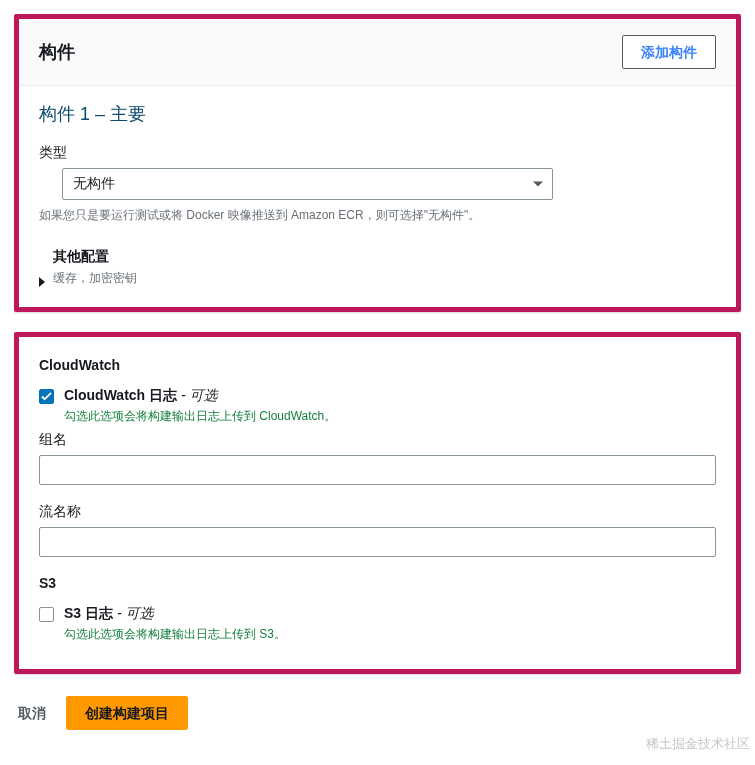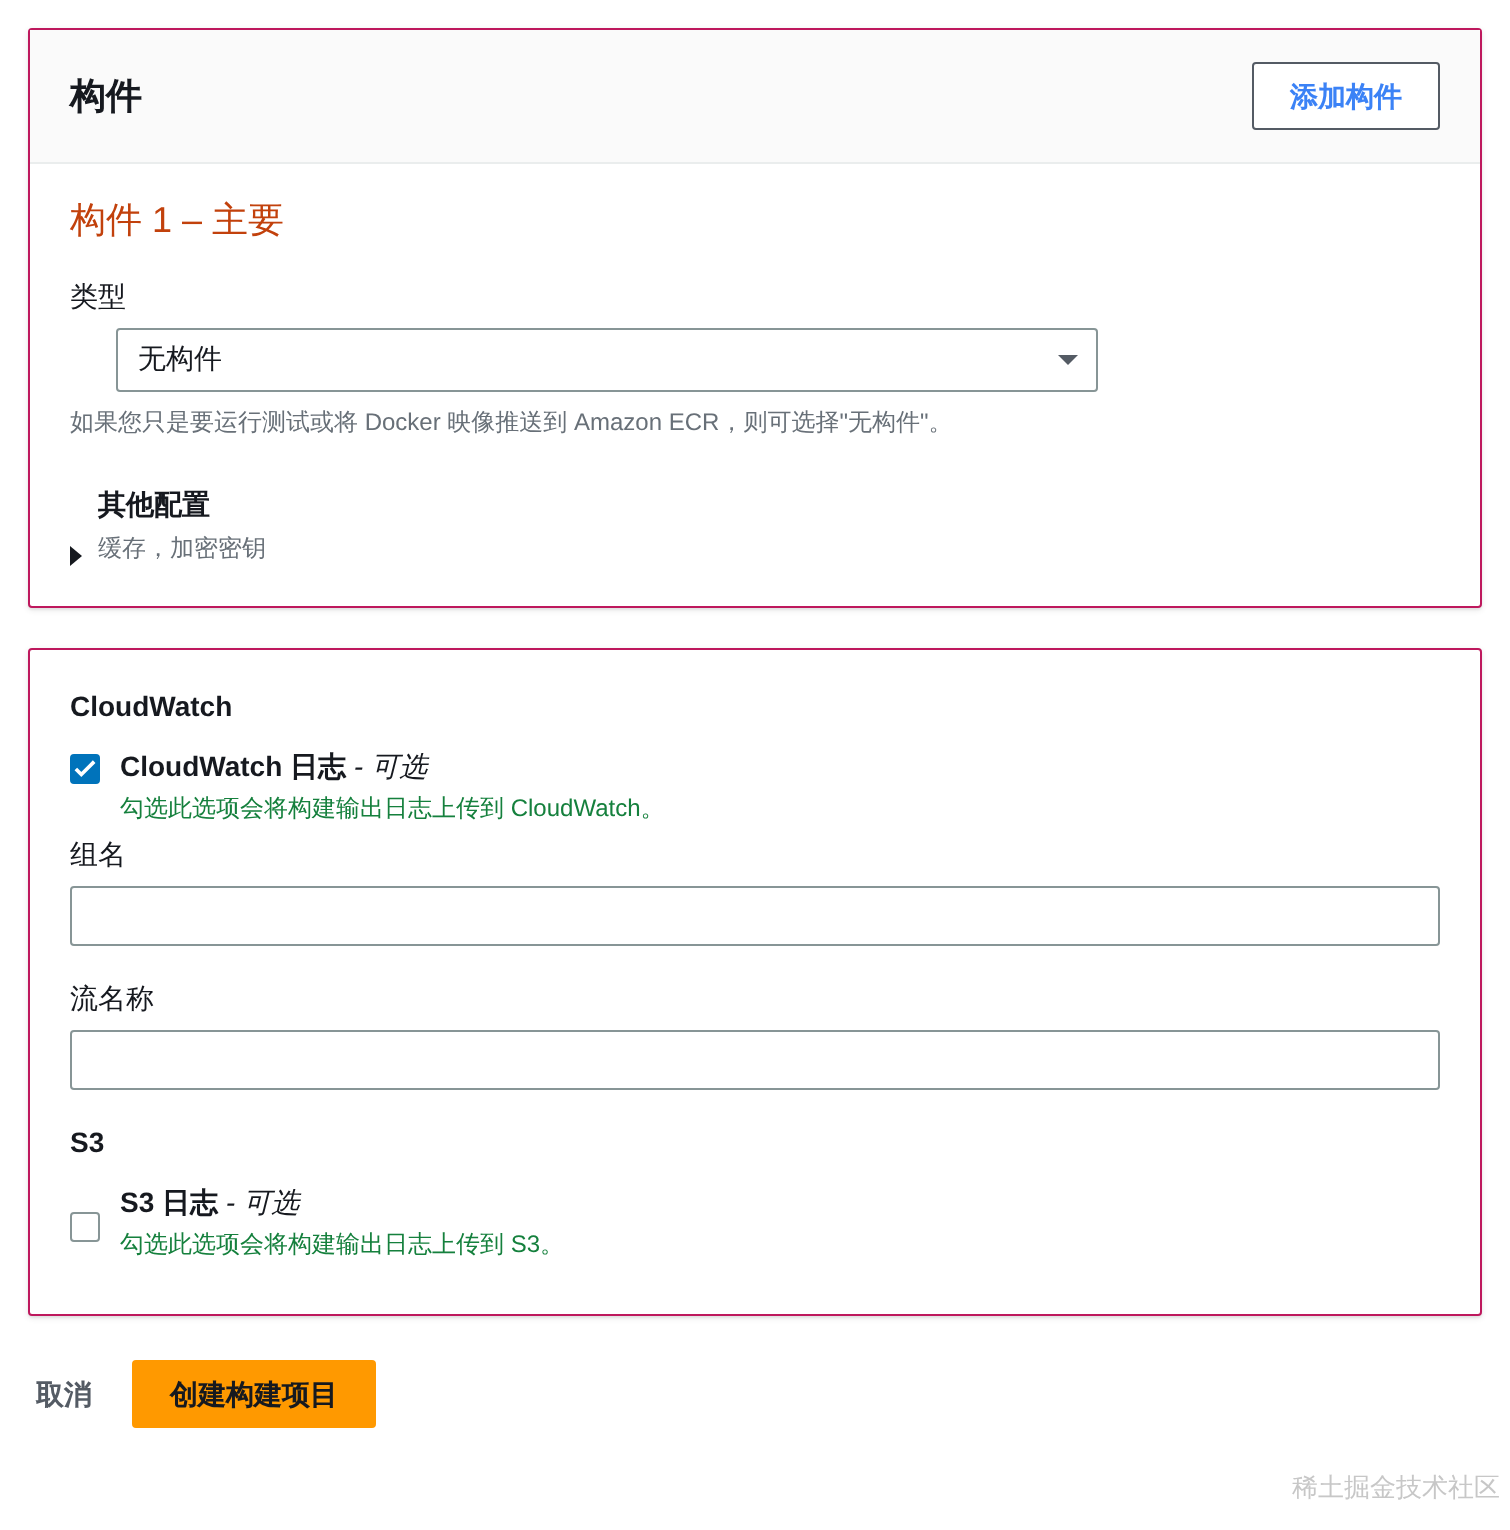--- a/index.html
+++ b/index.html
@@ -6,41 +6,41 @@
     body {
       font-family: "Amazon Ember", "Helvetica Neue", Arial, sans-serif;
       background: #ffffff;
       color: #16191f;
       font-size: 14px;
       padding: 14px;
       width: 755px;
     }
     .panel {
       background: #fff;
-      border: 1px solid #be185d;
+      border: 5px solid #be185d;
       box-shadow: 0 1px 1px rgba(0,0,0,0.05), 0 1px 3px rgba(0,0,0,0.1);
       border-radius: 2px;
     }
     .panel + .panel { margin-top: 20px; }
     .panel-header {
       padding: 16px 20px;
       border-bottom: 1px solid #eaeded;
       background: #fafafa;
       display: flex;
       align-items: center;
       justify-content: space-between;
     }
     .panel-title {
       font-size: 18px;
       font-weight: 700;
       color: #16191f;
     }
     .panel-body { padding: 16px 20px 20px; }
     .sub-header {
-      color: #c2410c;
+      color: #0c4a6e;
       font-size: 18px;
       font-weight: 400;
       margin-bottom: 18px;
     }
     .btn {
       font-family: inherit;
       font-size: 14px;
       border-radius: 2px;
       padding: 6px 18px;
       cursor: pointer;
@@ -227,21 +227,21 @@
       <input type="text" class="text-input" value="" style="">
     </div>
 
     <div class="field">
       <label class="form-label">流名称</label>
       <input type="text" class="text-input" value="" style="">
     </div>
 
     <div class="section-head">S3</div>
 
-    <div class="chk-row" style="margin-bottom:6px;align-items:center;">
+    <div class="chk-row" style="margin-bottom:6px;">
       <div class="chk">
         
       </div>
       <div>
         <span class="chk-label"><span>S3 日志</span><span class="optional"> - 可选</span></span>
         <div class="chk-hint">勾选此选项会将构建输出日志上传到 S3。</div>
       </div>
     </div>
 
   </div>

